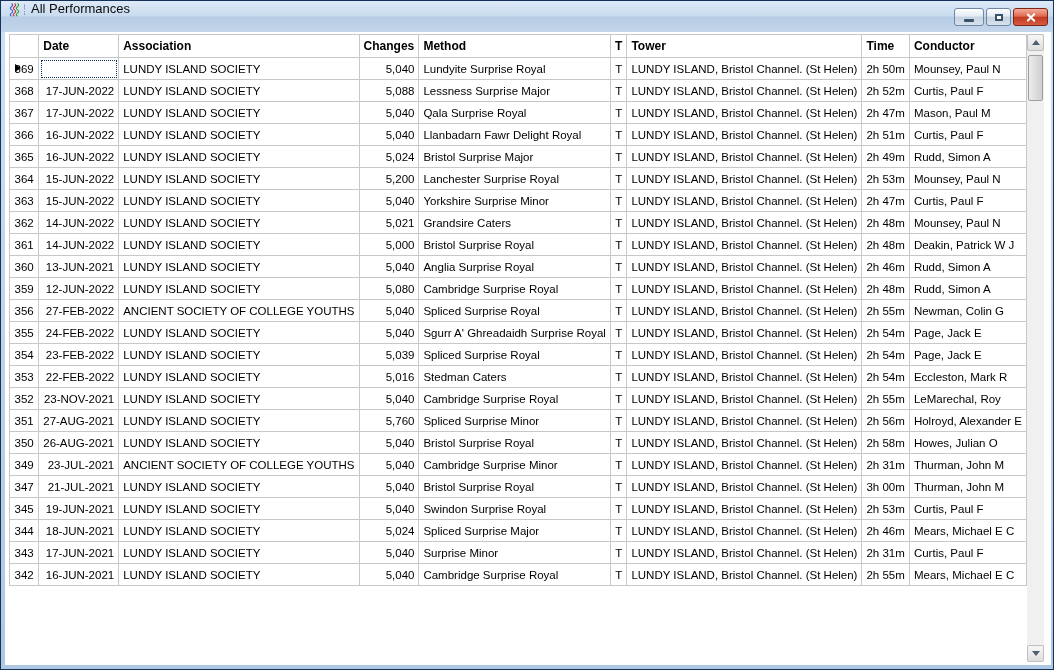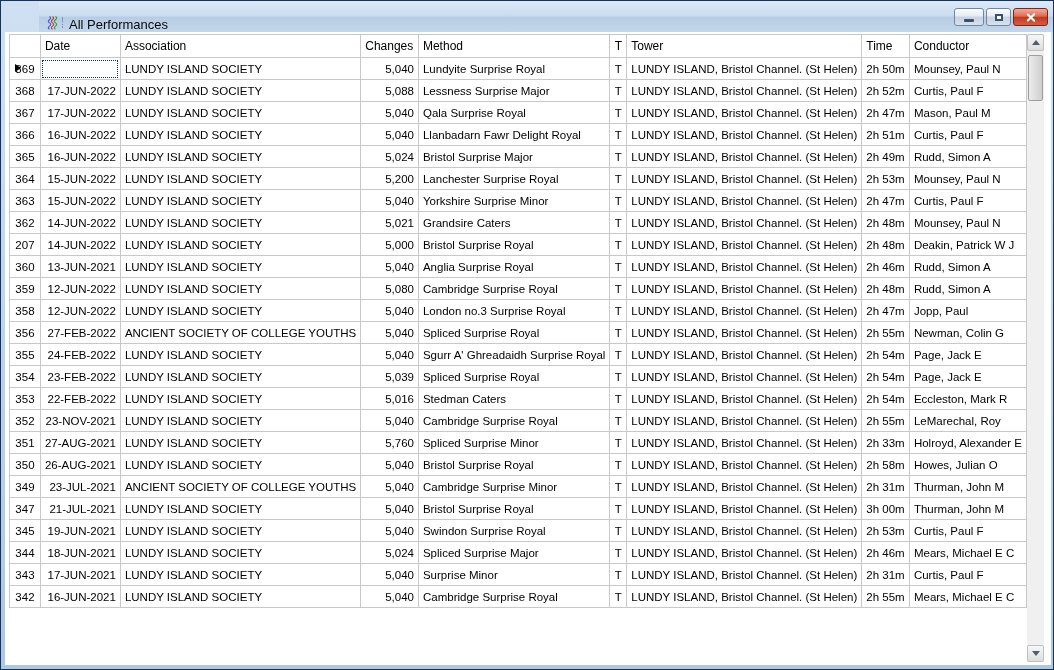--- a/index.html
+++ b/index.html
@@ -1,40 +1,40 @@
 <!DOCTYPE html>
 <html><head>
 <meta charset="utf-8">
 <style>
   html,body{margin:0;padding:0;background:#e8e8e8;font-family:"Liberation Sans",sans-serif;}
   .window{position:relative;width:1054px;height:670px;box-sizing:border-box;
     border:1px solid #15325b;background:linear-gradient(#cfe0f2,#aec7e2);overflow:hidden;}
-  .titlebar{height:31px;display:flex;align-items:flex-end;padding:0 5px 0 7px;
-    background:linear-gradient(#dde9f7 0%,#c9dcef 48%,#b7cde5 52%,#c3d6ea 100%);margin-left:38px;}
+  .titlebar{height:31px;display:flex;align-items:flex-start;padding:0 5px 0 7px;
+    background:linear-gradient(#dde9f7 0%,#c9dcef 48%,#b7cde5 52%,#c3d6ea 100%);}
   .app-icon{width:18px;height:18px;display:flex;align-items:center;justify-content:center;}
   .title{font-size:13px;color:#0a0a0a;margin-left:5px;flex:1;white-space:nowrap;}
   .win-buttons{display:flex;gap:2px;align-self:flex-start;margin-top:7px;}
   .wb{height:18px;border:1px solid #6f87a3;border-radius:3px;box-sizing:border-box;
     display:flex;align-items:center;justify-content:center;position:relative;}
   .wb.light{background:linear-gradient(#fefefe,#e2ebf4 45%,#c5d2e0 50%,#d8e2ec);}
   .wb.minimize{width:30px;}
   .wb.restore{width:25px;}
   .wb.close{width:35px;background:linear-gradient(#f2ab9b,#e06a50 45%,#c13a20 52%,#d65c42);border-color:#7e2516;}
   .glyph-min{width:10px;height:3px;background:#3a516c;margin-top:7px;border-radius:1px;}
   .glyph-restore{width:8px;height:7px;border:2px solid #3a516c;box-sizing:border-box;background:#fff;}
   .glyph-close{position:relative;width:11px;height:11px;}
   .glyph-close::before,.glyph-close::after{content:"";position:absolute;left:4.5px;top:0;width:2.4px;height:11px;background:#fff;border-radius:1px;}
   .glyph-close::before{transform:rotate(45deg);}
   .glyph-close::after{transform:rotate(-45deg);}
   .client{position:absolute;left:4px;top:31px;width:1046px;height:633px;background:#fff;overflow:hidden;}
   .grid-area{position:absolute;left:4px;top:2px;width:1018px;height:629px;overflow:hidden;}
   table.grid{border-collapse:collapse;table-layout:fixed;font-size:11.5px;color:#000;}
   table.grid th,table.grid td{border:1px solid #c8c8c8;padding:0 4px;white-space:nowrap;
     overflow:hidden;height:22px;box-sizing:border-box;background:#fff;}
-  table.grid thead th{height:23px;font-weight:normal;text-align:left;font-size:12px;}
+  table.grid thead th{height:23px;font-weight:bold;text-align:left;font-size:12px;}
   table.grid thead th.col-t{text-align:center;}
   td.align-right{text-align:right;}
   td.align-center{text-align:center;}
   td.gutter{position:relative;text-align:center;margin-left:27px;}
   .row-arrow{position:absolute;left:5px;top:6px;width:0;height:0;
     border-left:6px solid #000;border-top:4.5px solid transparent;border-bottom:4.5px solid transparent;}
   td.selected{background:#156fd0;color:#fff;outline:1px dotted #0b2d5e;outline-offset:-3px;}
   .vscroll{position:absolute;left:1022px;top:2px;width:17px;height:628px;background:#f0f0f0;}
   .sb-btn{position:absolute;left:0;width:17px;height:17px;box-sizing:border-box;
     background:linear-gradient(#f7f7f7,#dedede);border:1px solid #bfbfbf;border-radius:2px;
@@ -184,21 +184,21 @@
               <td class="col-date align-right">14-JUN-2022</td>
               <td class="col-association align-left">LUNDY ISLAND SOCIETY</td>
               <td class="col-changes align-right">5,021</td>
               <td class="col-method align-left">Grandsire Caters</td>
               <td class="col-t align-center">T</td>
               <td class="col-tower align-left">LUNDY ISLAND, Bristol Channel. (St Helen)</td>
               <td class="col-time align-left">2h 48m</td>
               <td class="col-conductor align-left">Mounsey, Paul N</td>
             </tr>
             <tr>
-              <td class="col-num align-center gutter"><span>207</span></td>
+              <td class="col-num align-center gutter"><span>361</span></td>
               <td class="col-date align-right">14-JUN-2022</td>
               <td class="col-association align-left">LUNDY ISLAND SOCIETY</td>
               <td class="col-changes align-right">5,000</td>
               <td class="col-method align-left">Bristol Surprise Royal</td>
               <td class="col-t align-center">T</td>
               <td class="col-tower align-left">LUNDY ISLAND, Bristol Channel. (St Helen)</td>
               <td class="col-time align-left">2h 48m</td>
               <td class="col-conductor align-left">Deakin, Patrick W J</td>
             </tr>
             <tr>
@@ -215,31 +215,20 @@
             <tr>
               <td class="col-num align-center gutter"><span>359</span></td>
               <td class="col-date align-right">12-JUN-2022</td>
               <td class="col-association align-left">LUNDY ISLAND SOCIETY</td>
               <td class="col-changes align-right">5,080</td>
               <td class="col-method align-left">Cambridge Surprise Royal</td>
               <td class="col-t align-center">T</td>
               <td class="col-tower align-left">LUNDY ISLAND, Bristol Channel. (St Helen)</td>
               <td class="col-time align-left">2h 48m</td>
               <td class="col-conductor align-left">Rudd, Simon A</td>
-            </tr>
-            <tr>
-              <td class="col-num align-center gutter"><span>358</span></td>
-              <td class="col-date align-right">12-JUN-2022</td>
-              <td class="col-association align-left">LUNDY ISLAND SOCIETY</td>
-              <td class="col-changes align-right">5,040</td>
-              <td class="col-method align-left">London no.3 Surprise Royal</td>
-              <td class="col-t align-center">T</td>
-              <td class="col-tower align-left">LUNDY ISLAND, Bristol Channel. (St Helen)</td>
-              <td class="col-time align-left">2h 47m</td>
-              <td class="col-conductor align-left">Jopp, Paul</td>
             </tr>
             <tr>
               <td class="col-num align-center gutter"><span>356</span></td>
               <td class="col-date align-right">27-FEB-2022</td>
               <td class="col-association align-left">ANCIENT SOCIETY OF COLLEGE YOUTHS</td>
               <td class="col-changes align-right">5,040</td>
               <td class="col-method align-left">Spliced Surprise Royal</td>
               <td class="col-t align-center">T</td>
               <td class="col-tower align-left">LUNDY ISLAND, Bristol Channel. (St Helen)</td>
               <td class="col-time align-left">2h 55m</td>
@@ -290,21 +279,21 @@
               <td class="col-conductor align-left">LeMarechal, Roy</td>
             </tr>
             <tr>
               <td class="col-num align-center gutter"><span>351</span></td>
               <td class="col-date align-right">27-AUG-2021</td>
               <td class="col-association align-left">LUNDY ISLAND SOCIETY</td>
               <td class="col-changes align-right">5,760</td>
               <td class="col-method align-left">Spliced Surprise Minor</td>
               <td class="col-t align-center">T</td>
               <td class="col-tower align-left">LUNDY ISLAND, Bristol Channel. (St Helen)</td>
-              <td class="col-time align-left">2h 33m</td>
+              <td class="col-time align-left">2h 56m</td>
               <td class="col-conductor align-left">Holroyd, Alexander E</td>
             </tr>
             <tr>
               <td class="col-num align-center gutter"><span>350</span></td>
               <td class="col-date align-right">26-AUG-2021</td>
               <td class="col-association align-left">LUNDY ISLAND SOCIETY</td>
               <td class="col-changes align-right">5,040</td>
               <td class="col-method align-left">Bristol Surprise Royal</td>
               <td class="col-t align-center">T</td>
               <td class="col-tower align-left">LUNDY ISLAND, Bristol Channel. (St Helen)</td>

